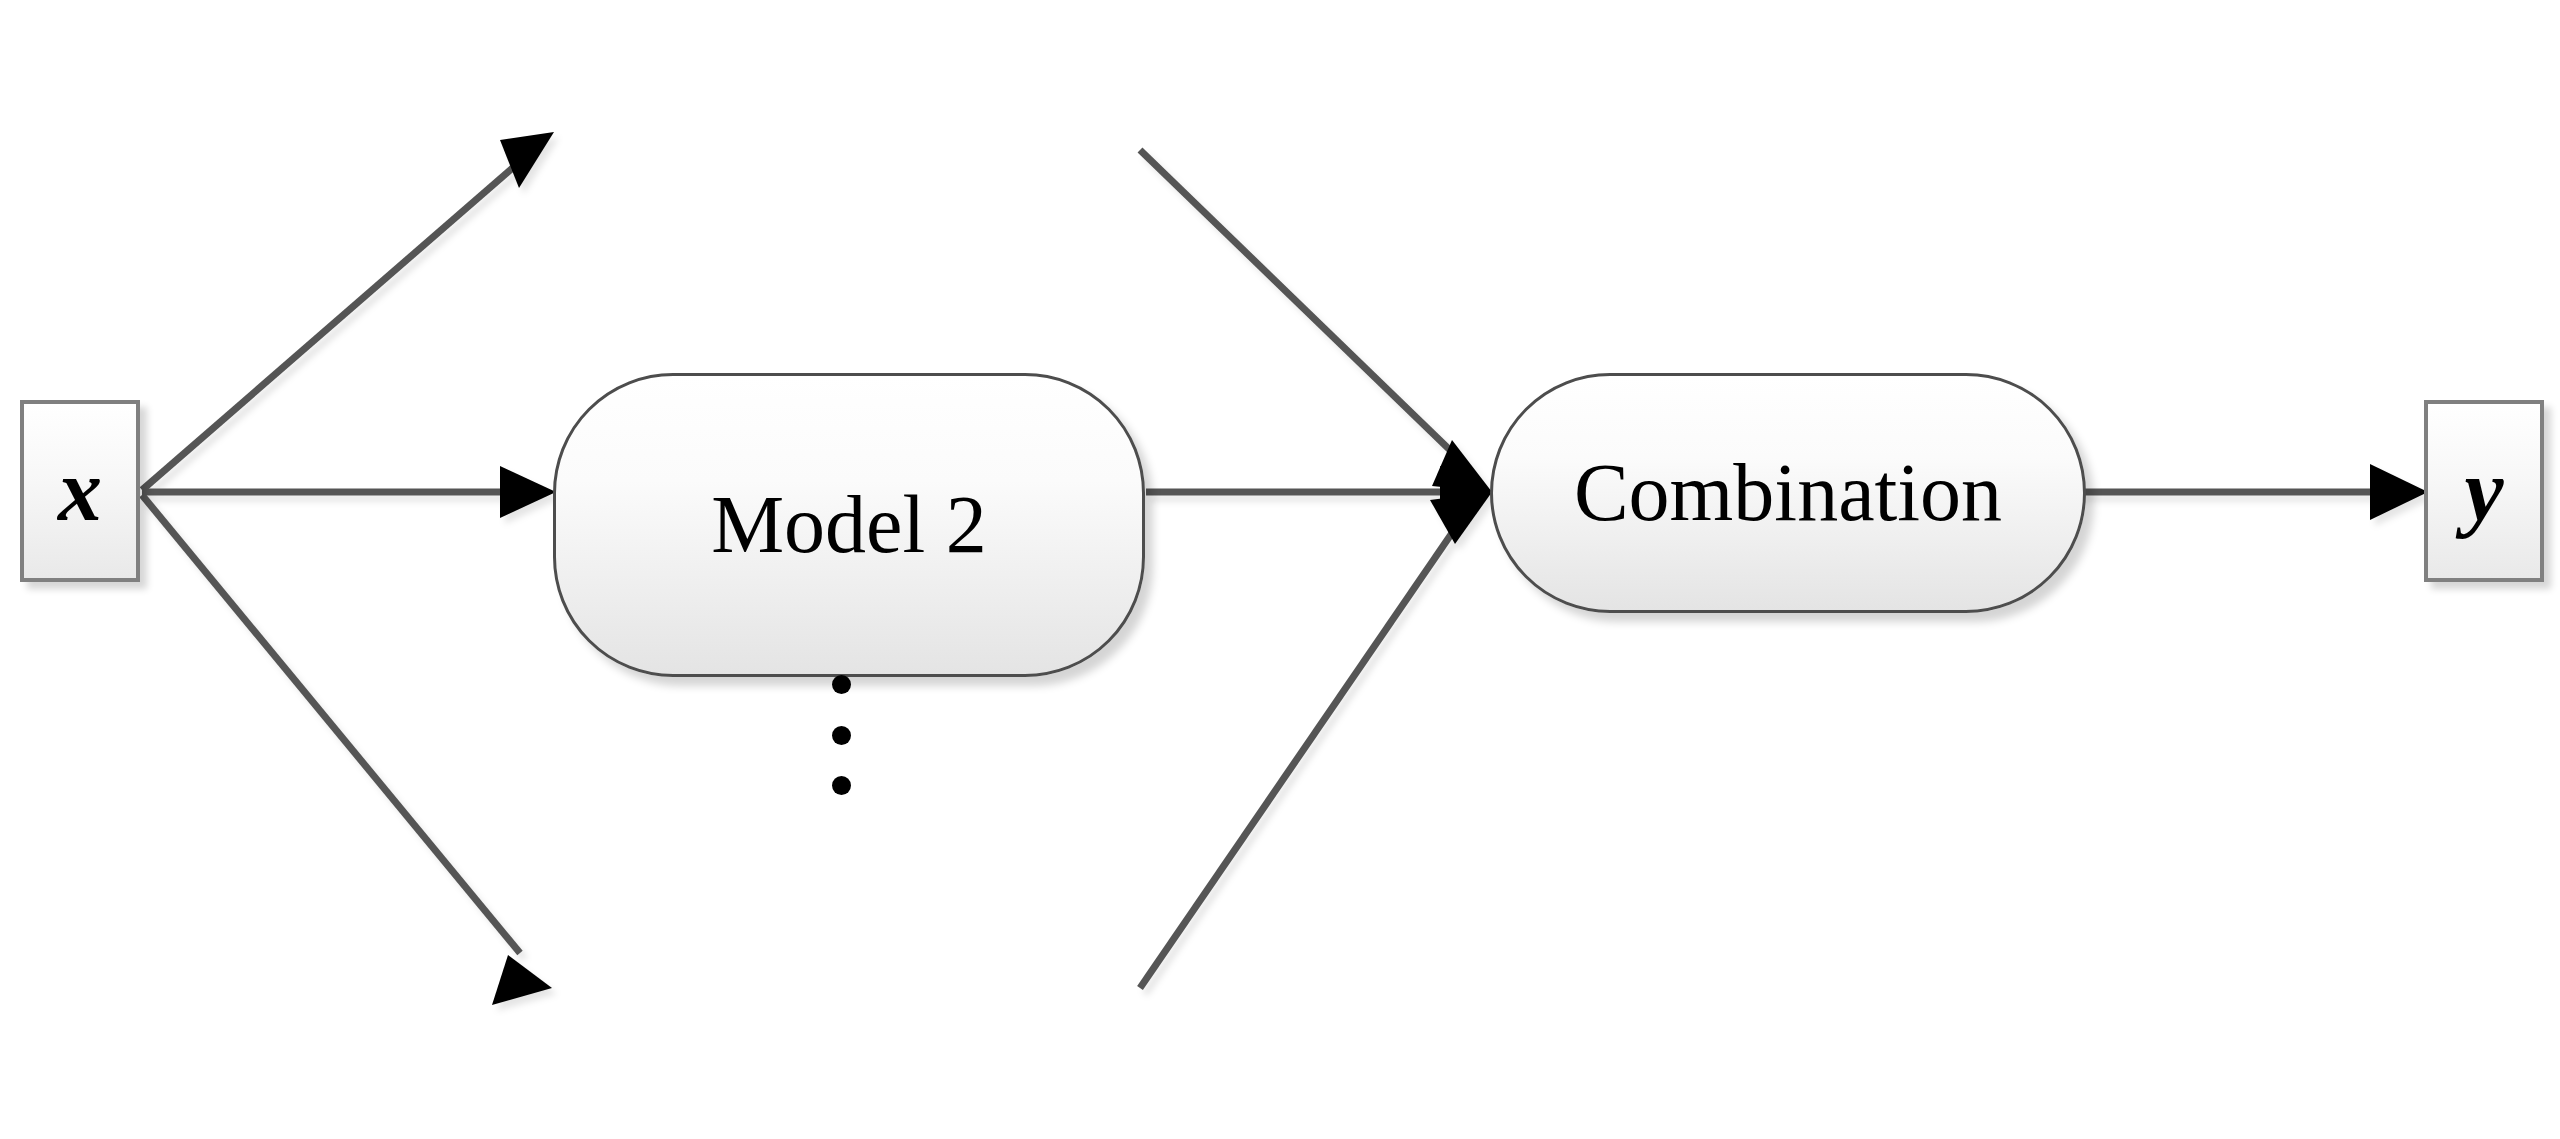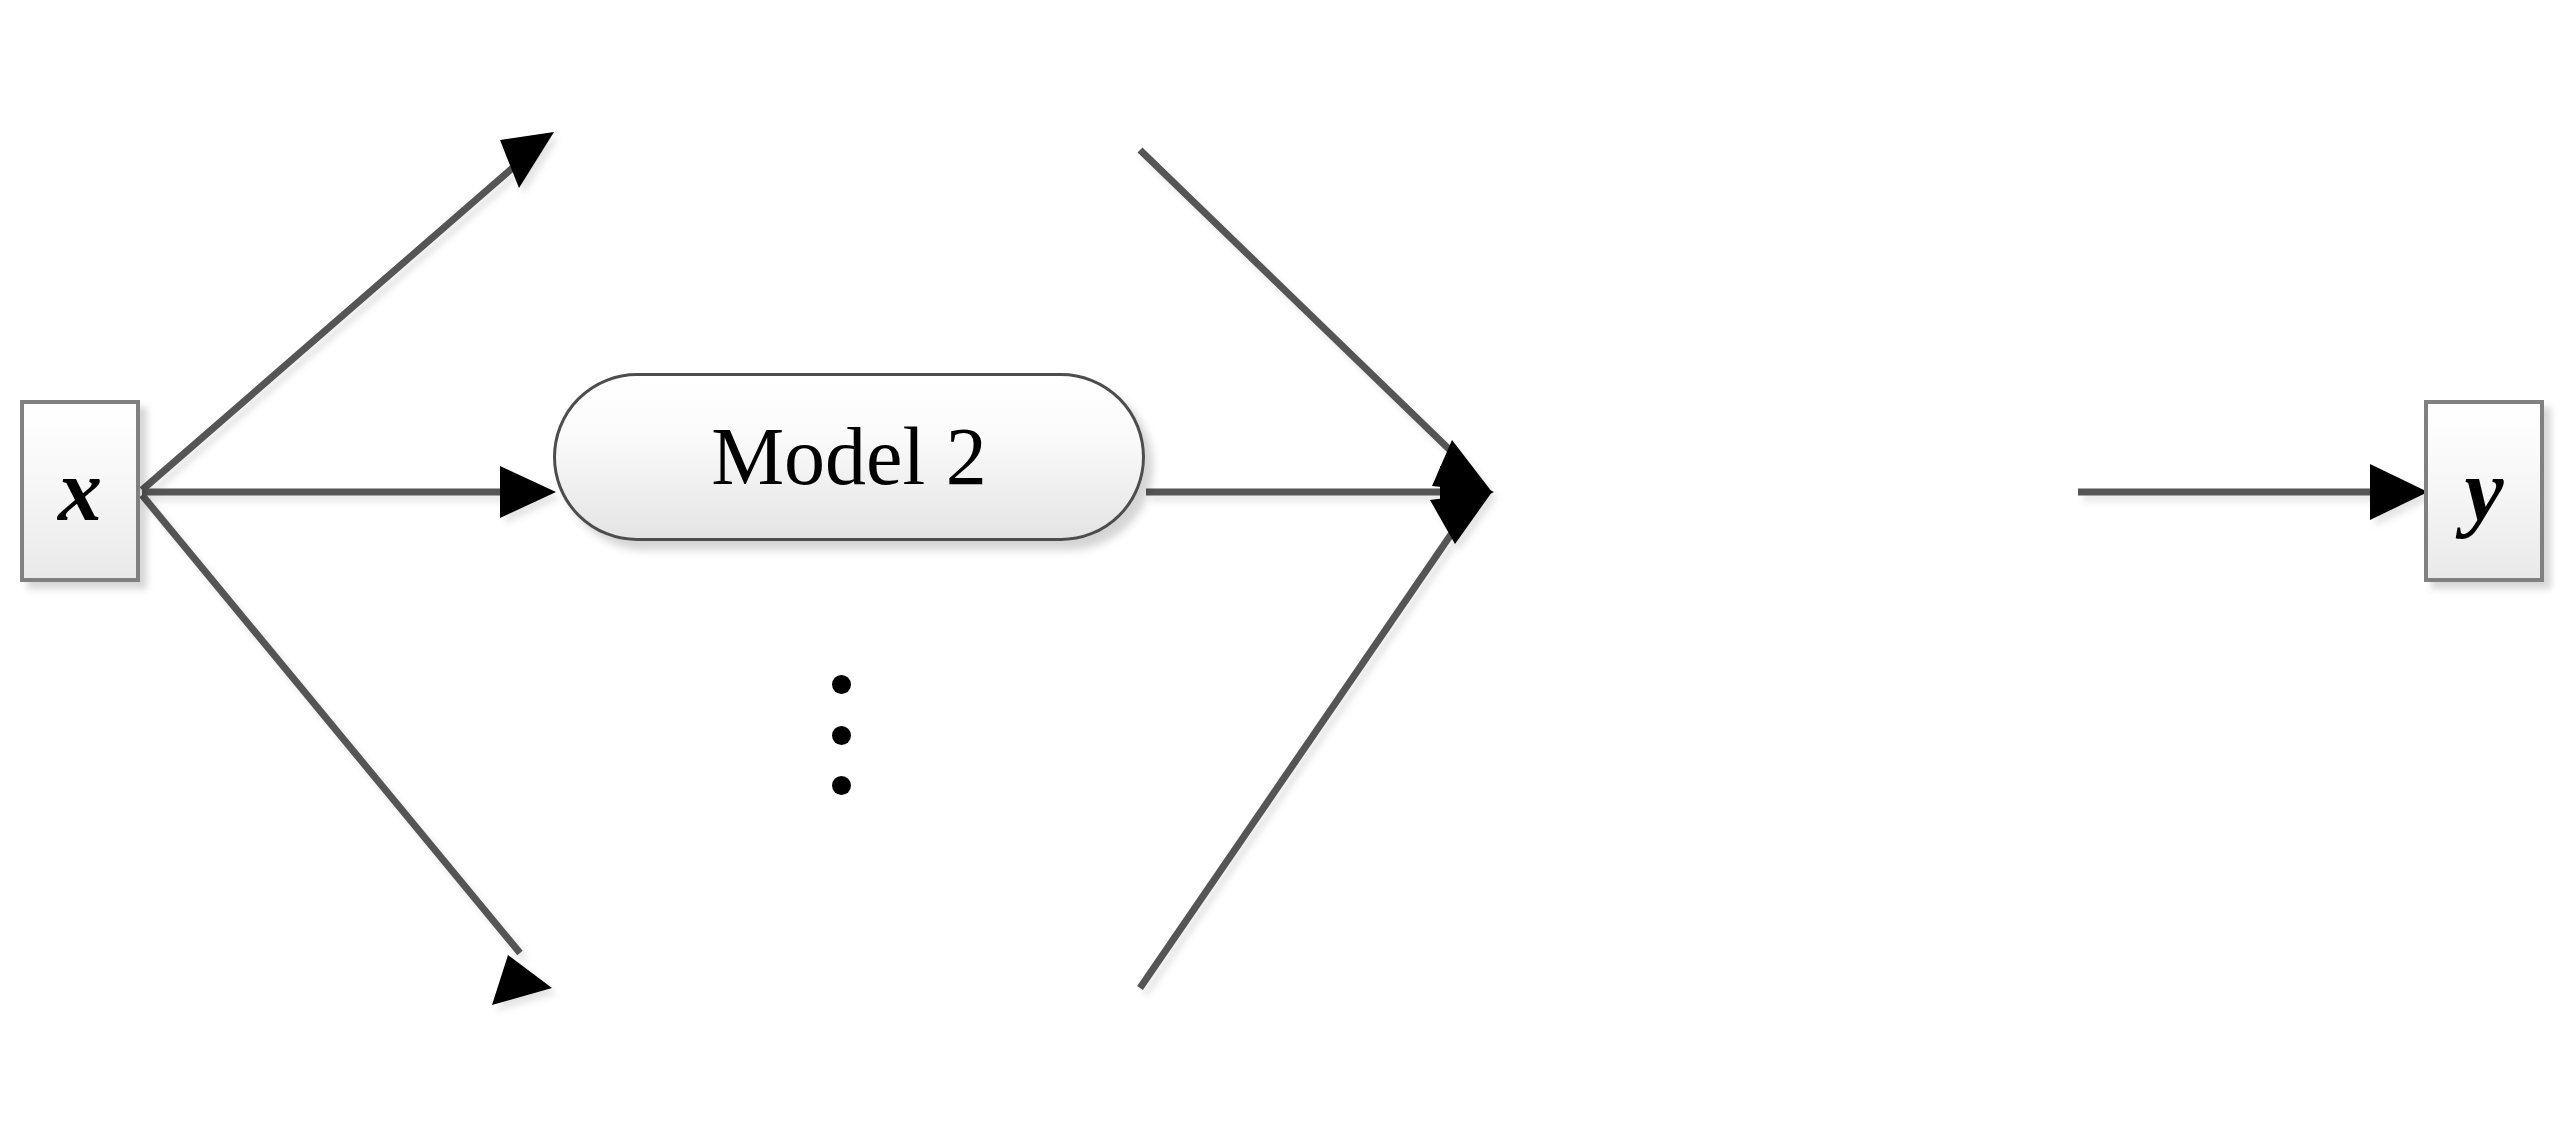--- a/index.html
+++ b/index.html
@@ -128,29 +128,32 @@
       </g>
 
     </g>
   </svg>
 
   <div class="node var-node" style="left:20px; top:400px; width:120px; height:182px;">
     <span class="label">x</span>
   </div>
 
 
-  <div class="node proc-node" style="left:553px; top:373px; width:592px; height:168px; border-radius:120px;">
+  <div class="node proc-node" style="left:553px; top:373px; width:592px; height:304px; border-radius:120px;">
     <span class="label">Model 2</span>
   </div>
 
   <div id="vertical-ellipsis" style="left:831px; top:675px; width:20px; height:120px;">
     <span class="dot"></span>
     <span class="dot"></span>
     <span class="dot"></span>
   </div>
 
 
+  <div class="node proc-node" style="left:1490px; top:373px; width:596px; height:240px; border-radius:120px;">
+    <span class="label">Combination</span>
+  </div>
 
   <div class="node var-node" style="left:2424px; top:400px; width:120px; height:182px;">
     <span class="label">y</span>
   </div>
 
 </div>
 
 </body></html>

